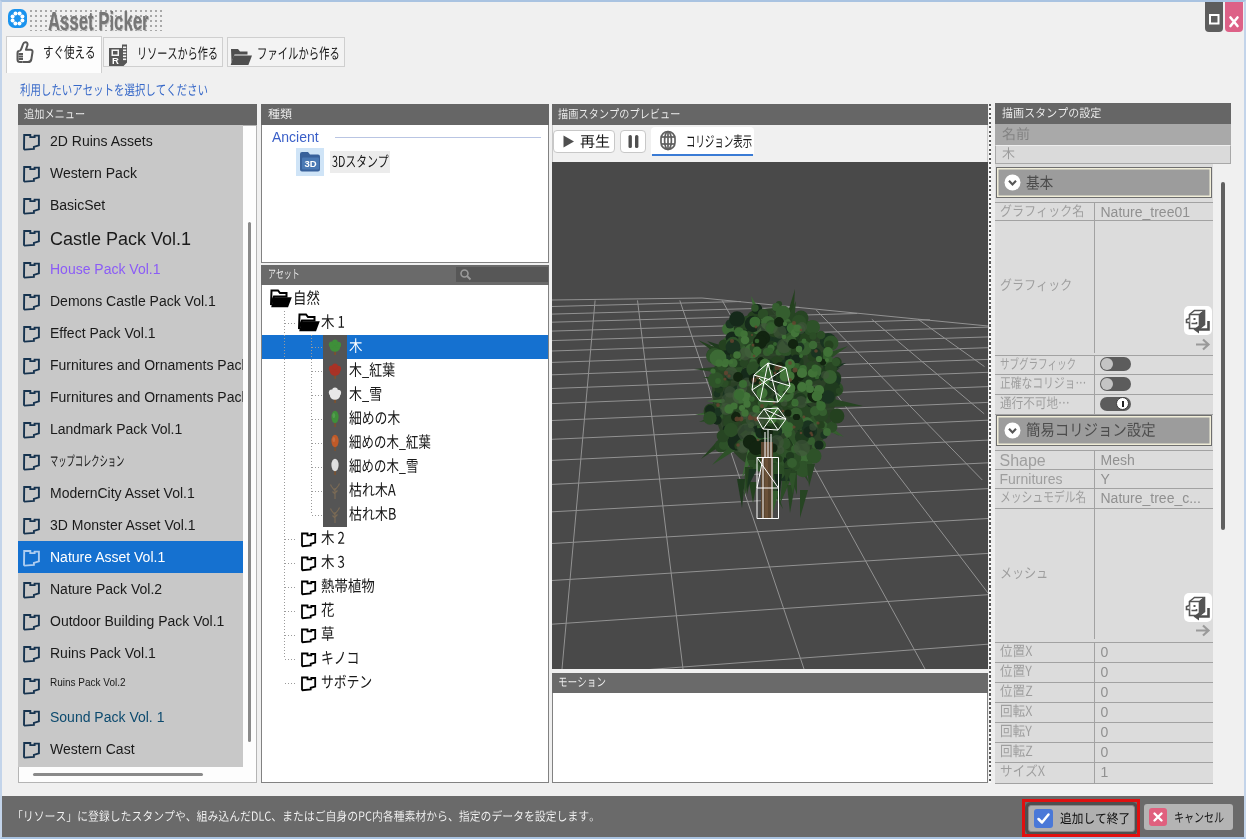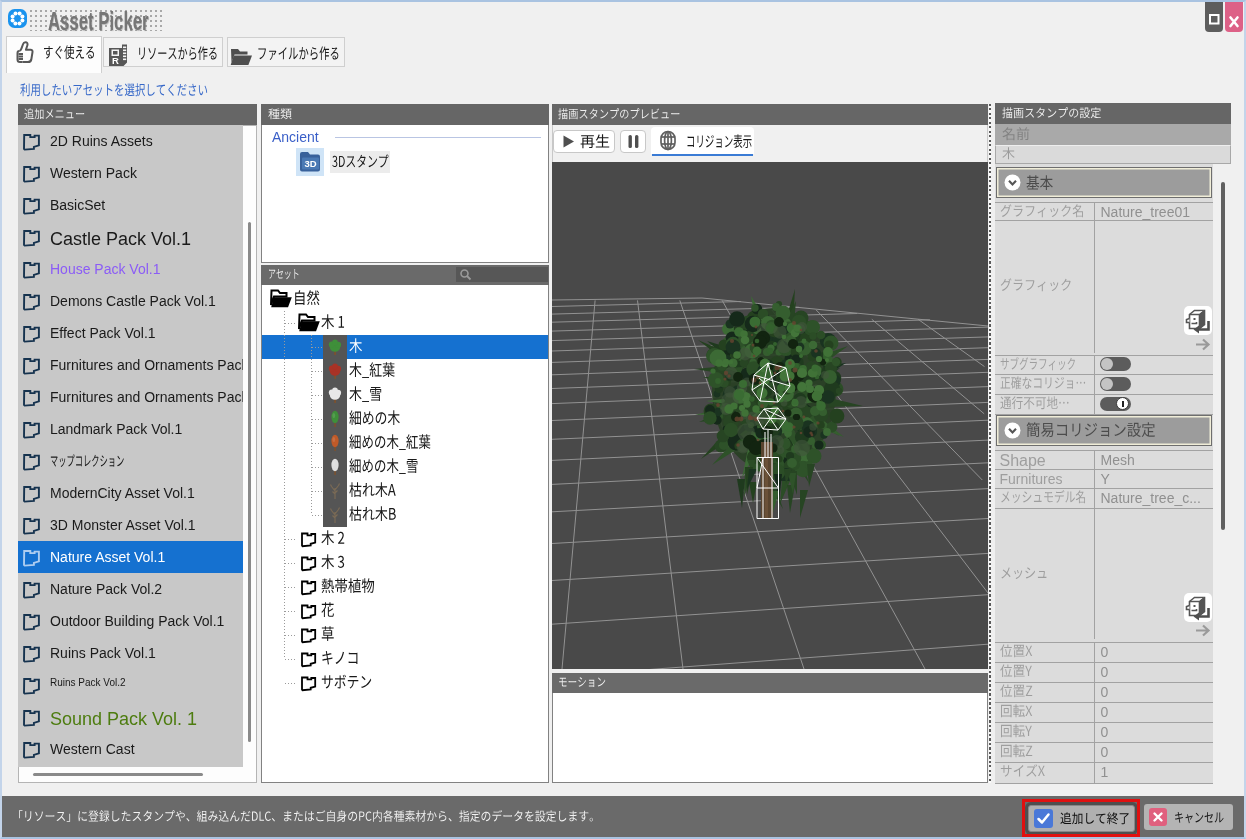--- a/index.html
+++ b/index.html
@@ -342,21 +342,21 @@
 <path d="M2.2 3 H8.3 V5.1 H12.6 V3.6 H16.9 V13.4 L11.9 14.9 V16.9 L2.7 17.6 L2 16.8 Z" fill="none" stroke="#16334f" stroke-width="1.9" stroke-linejoin="miter"></path>
 </svg>
     <div class="abs" style="left:48px;top:643px;width:193px;overflow:hidden;font-size:14px;color:#1a1a1a;white-space:nowrap">Ruins Pack Vol.1</div>
     <svg class="abs" style="left:20px;top:674px" width="20" height="19" viewBox="0 0 20 19">
 <path d="M2.2 3 H8.3 V5.1 H12.6 V3.6 H16.9 V13.4 L11.9 14.9 V16.9 L2.7 17.6 L2 16.8 Z" fill="none" stroke="#16334f" stroke-width="1.9" stroke-linejoin="miter"></path>
 </svg>
     <div class="abs" style="left:48px;top:675px;width:193px;overflow:hidden;font-size:10px;color:#1a1a1a;white-space:nowrap">Ruins Pack Vol.2</div>
     <svg class="abs" style="left:20px;top:706px" width="20" height="19" viewBox="0 0 20 19">
 <path d="M2.2 3 H8.3 V5.1 H12.6 V3.6 H16.9 V13.4 L11.9 14.9 V16.9 L2.7 17.6 L2 16.8 Z" fill="none" stroke="#16334f" stroke-width="1.9" stroke-linejoin="miter"></path>
 </svg>
-    <div class="abs" style="left:48px;top:707px;width:193px;overflow:hidden;font-size:18px;color:#4d7c0f;white-space:nowrap">Sound Pack Vol. 1</div>
+    <div class="abs" style="left:48px;top:707px;width:193px;overflow:hidden;font-size:14px;color:#0c4a6e;white-space:nowrap">Sound Pack Vol. 1</div>
     <svg class="abs" style="left:20px;top:738px" width="20" height="19" viewBox="0 0 20 19">
 <path d="M2.2 3 H8.3 V5.1 H12.6 V3.6 H16.9 V13.4 L11.9 14.9 V16.9 L2.7 17.6 L2 16.8 Z" fill="none" stroke="#16334f" stroke-width="1.9" stroke-linejoin="miter"></path>
 </svg>
     <div class="abs" style="left:48px;top:739px;width:193px;overflow:hidden;font-size:14px;color:#1a1a1a;white-space:nowrap">Western Cast</div>
     <div class="abs" style="left:246px;top:220px;width:3px;height:520px;background:#8a8a8a;border-radius:2px"></div>
     <div class="abs" style="left:31px;top:771px;width:170px;height:3px;background:#8a8a8a;border-radius:2px"></div>
     <div class="hdr" style="left:259px;top:102px;width:288px;height:21px"></div>
     <div style="position:absolute;left:266px;top:106px;line-height:0;"><svg width="24.0" height="12.0" viewBox="0 0 24.0 12.0" style="overflow:visible">
         <g fill="#f0f0f0" transform="scale(0.012 0.012) translate(0 860) scale(1 -1)">
           <path transform="translate(0 0)" d="M433 535V214H641V142H422V82H641V3H365V-59H965V3H713V82H931V142H713V214H926V535H713V602H946V664H713V738C799 746 881 757 944 771L898 828C785 802 577 786 409 779C416 763 425 738 427 721C494 723 568 727 641 732V664H391V602H641V535ZM500 350H641V270H500ZM713 350H857V270H713ZM500 479H641V400H500ZM713 479H857V400H713ZM361 826C287 792 155 763 43 744C52 728 62 703 65 687C112 693 162 702 212 712V558H49V488H202C162 373 93 243 28 172C41 154 59 124 67 103C118 165 171 264 212 365V-78H286V353C320 311 360 257 377 229L422 288C402 311 315 401 286 426V488H411V558H286V729C333 740 377 753 413 768Z"></path>

